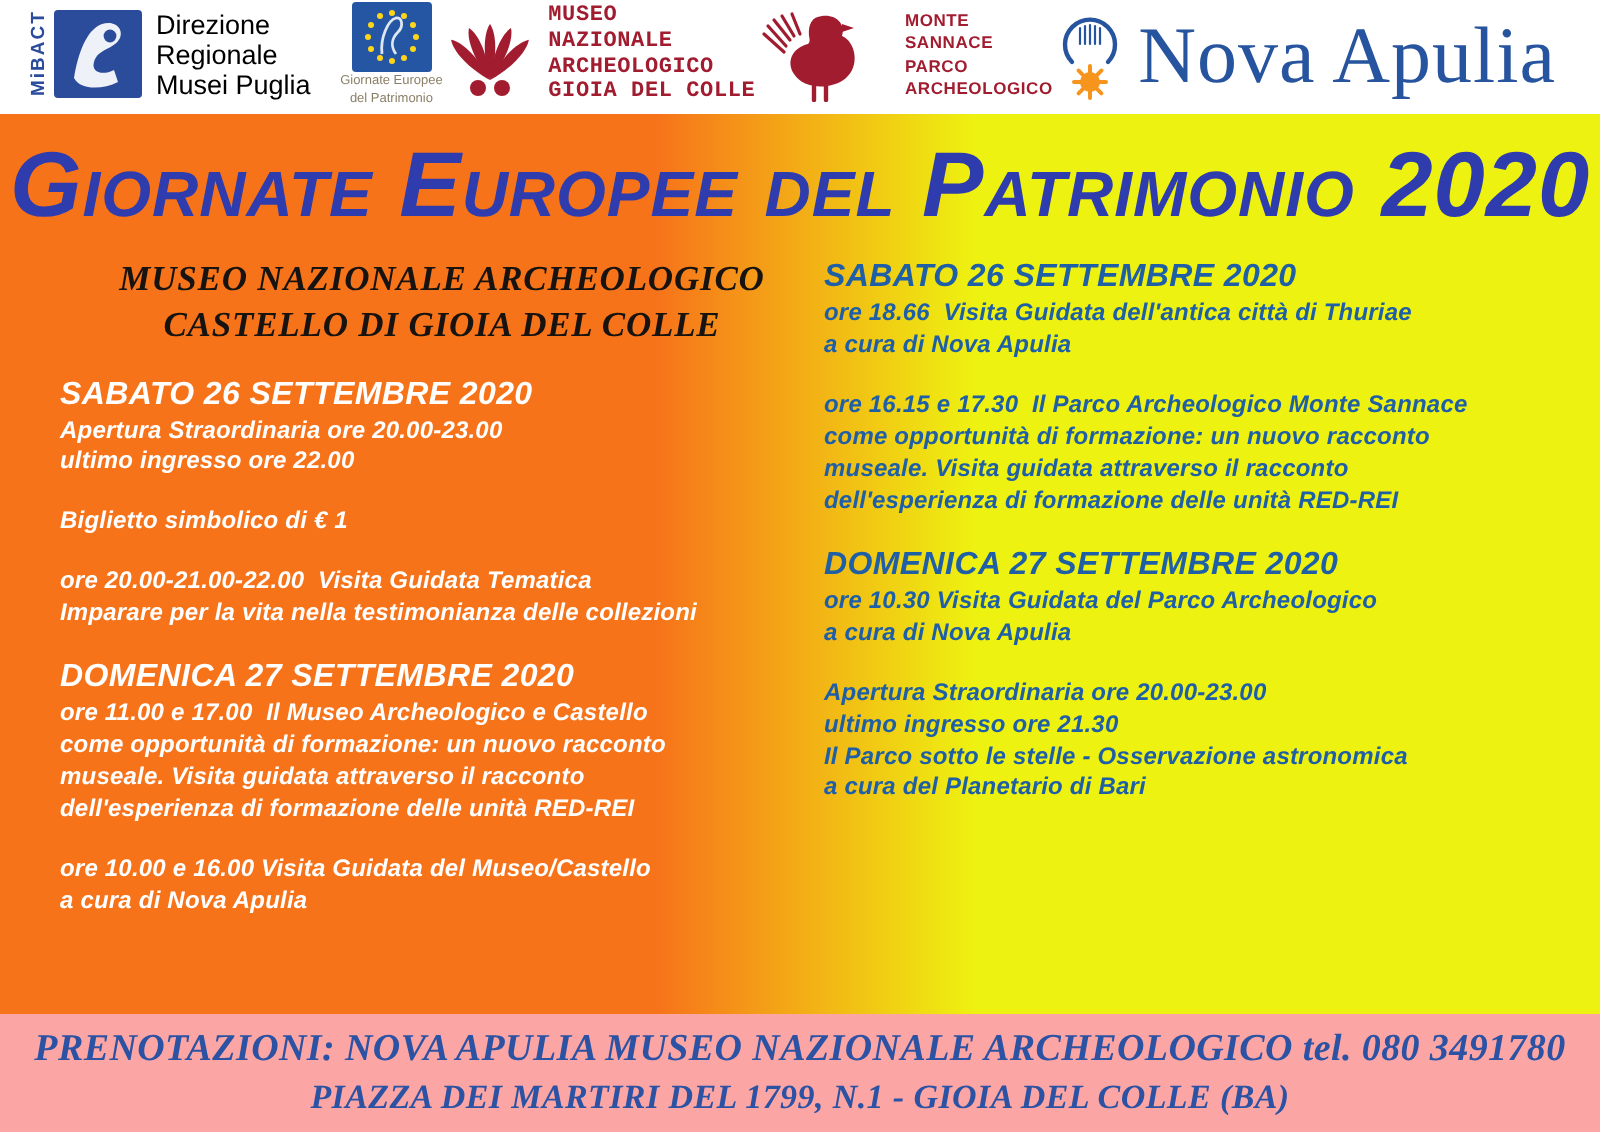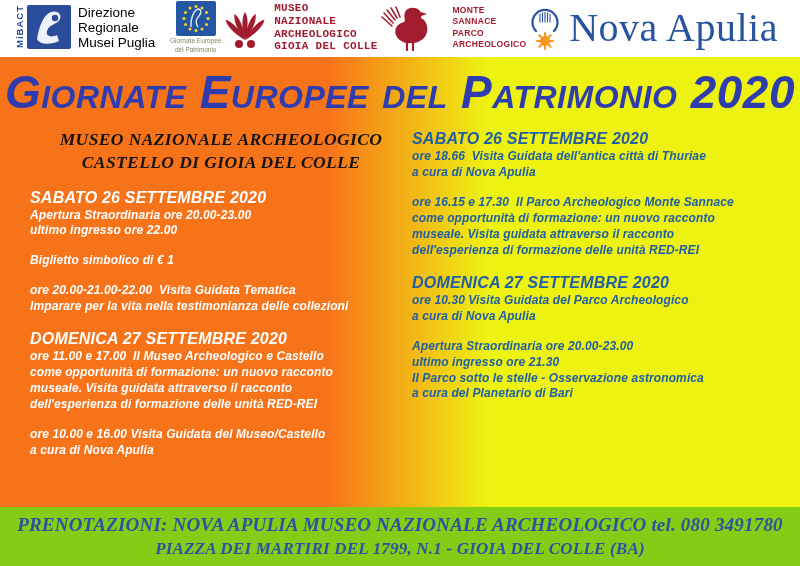--- a/index.html
+++ b/index.html
@@ -75,21 +75,21 @@
   .block p {
     font-size:12px; font-style:italic; font-weight:bold; line-height:1.33;
     white-space:pre-wrap; letter-spacing:.1px;
   }
   .col-left  .block h3, .col-left  .block p { color:#FFFFFF; }
   .col-right .block h3, .col-right .block p { color:#1F5FA5; }
   .col-right .col-title { padding-right:20px; }
 
   
   .footer {
-    flex:0 0 59px; background:#84cc16;
+    flex:0 0 59px; background:#fca5a5;
     display:flex; flex-direction:column; justify-content:center; align-items:center;
     font-family:"Liberation Serif", serif; font-style:italic; font-weight:bold;
     color:#2B52A3; gap:3px;
   }
   .footer-line1 { font-size:19px; letter-spacing:.2px; }
   .footer-line2 { font-size:17px; letter-spacing:.2px; }
 </style>
 </head>
 <body>
 

